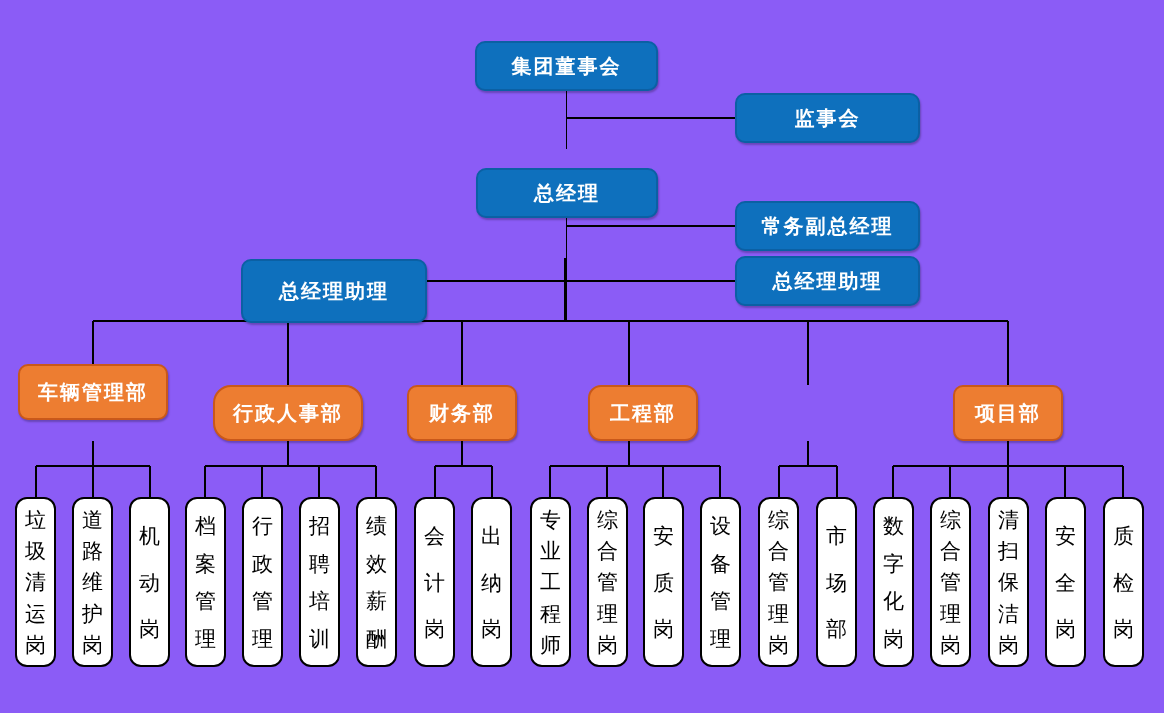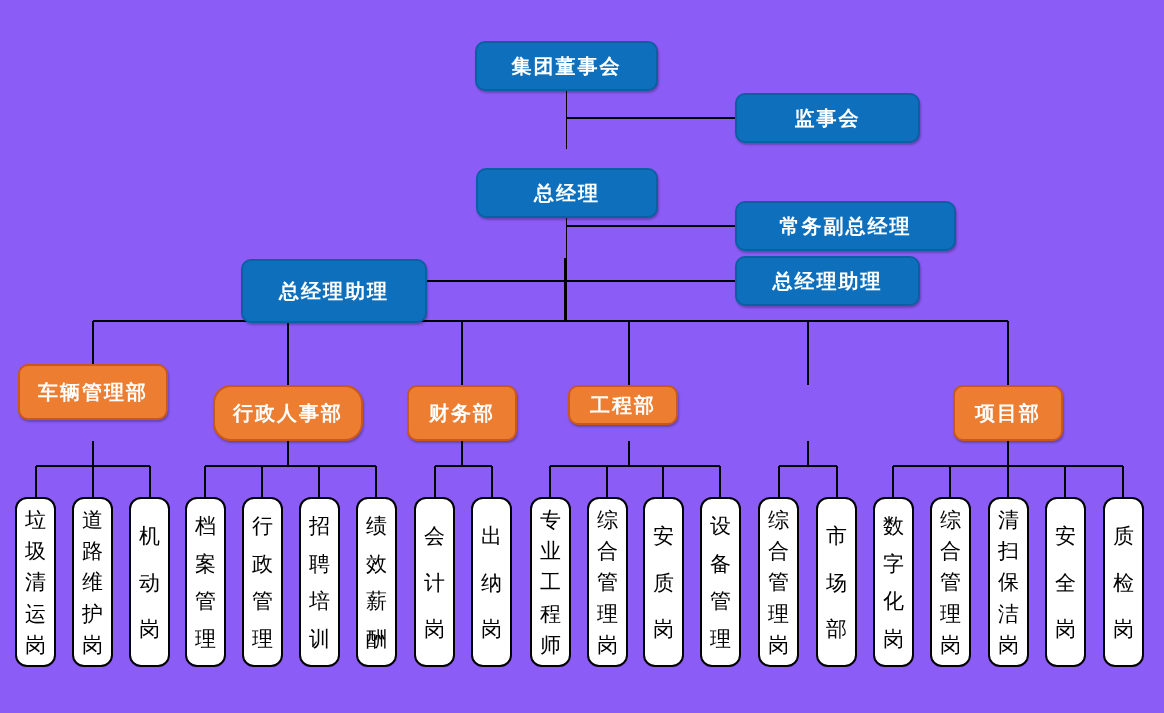--- a/index.html
+++ b/index.html
@@ -95,40 +95,40 @@
 
   <div class="node blue" style="left:475px; top:41px;  width:183px; height:50px;">
     <span>集团董事会</span>
   </div>
   <div class="node blue" style="left:735px; top:93px;  width:185px; height:50px;">
     <span>监事会</span>
   </div>
   <div class="node blue" style="left:476px; top:149px; width:182px; height:50px;margin-top:19px;">
     <span>总经理</span>
   </div>
-  <div class="node blue" style="left:735px; top:201px; width:221px; height:50px;">
+  <div class="node blue" style="left:735px; top:201px; width:185px; height:50px;">
     <span>常务副总经理</span>
   </div>
   <div class="node blue" style="left:241px; top:259px; width:186px; height:64px;">
     <span>总经理助理</span>
   </div>
   <div class="node blue" style="left:735px; top:256px; width:185px; height:50px;">
     <span>总经理助理</span>
   </div>
 
   <div class="node dept" style="left:18px;  top:364px; width:150px; height:56px;">
     <span>车辆管理部</span>
   </div>
   <div class="node dept" style="left:213px; top:385px; width:150px; height:56px;border-radius:18px;">
     <span>行政人事部</span>
   </div>
   <div class="node dept" style="left:407px; top:385px; width:110px; height:56px;">
     <span>财务部</span>
   </div>
-  <div class="node dept" style="left:568px; top:385px; width:110px; height:40px;">
+  <div class="node dept" style="left:588px; top:385px; width:110px; height:56px;border-radius:13px;">
     <span>工程部</span>
   </div>
   <div class="node dept" style="left:953px; top:385px; width:110px; height:56px;">
     <span>项目部</span>
   </div>
 
   <div class="leaf" style="left:15px;">
       <span class="vchar">垃</span>
       <span class="vchar">圾</span>
       <span class="vchar">清</span>

